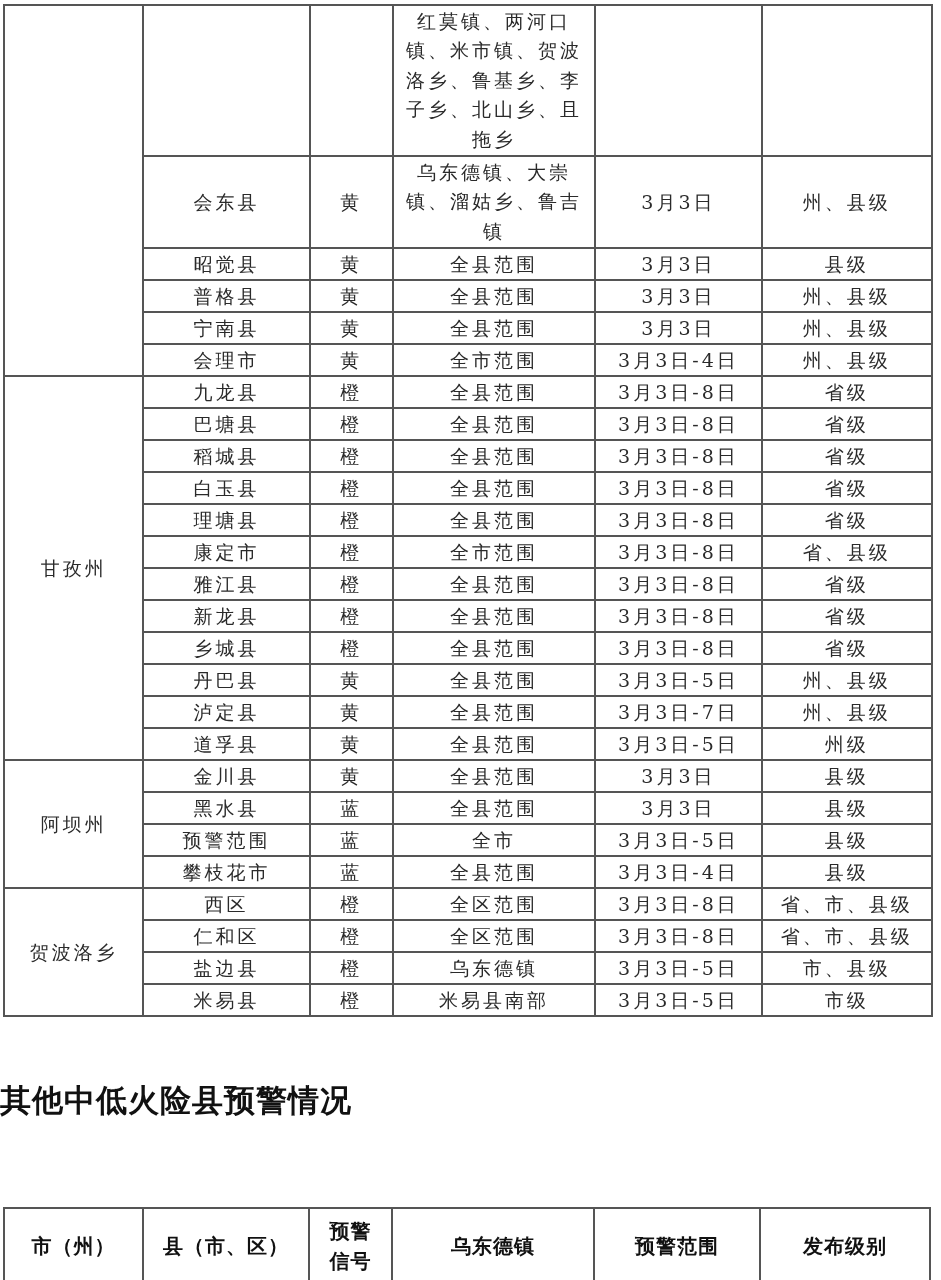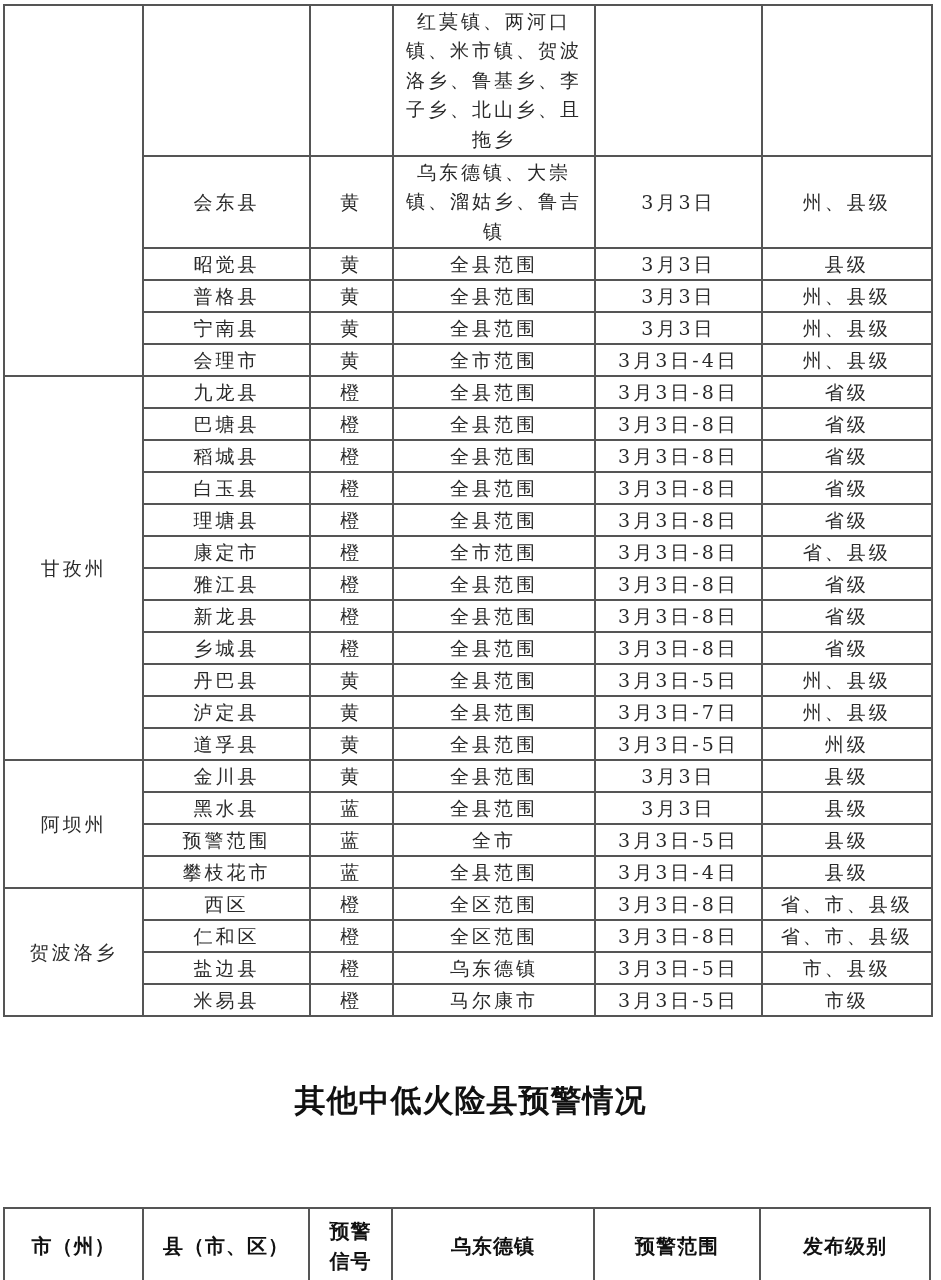--- a/index.html
+++ b/index.html
@@ -7,21 +7,21 @@
          font-family: "DejaVu Serif", "Liberation Serif", serif; color: #2a2a2a; }
   table { border-collapse: collapse; position: absolute; table-layout: fixed; }
   td, th { border: 2px solid #555; text-align: center; vertical-align: middle;
            padding: 0; font-size: 19px; font-weight: normal; letter-spacing: 3px; line-height: 30px; }
   #t1 { left: 3px; top: 4px; width: 930px; }
   #t2 { left: 3px; top: 1163px; width: 886px; margin-top: 44px; }
   .c0 { width: 139px; } .c1 { width: 166px; } .c2 { width: 83px; }
   .c3 { width: 202px; } .c4 { width: 166px; } .c5 { width: 170px; }
   .r { height: 31.4px; }
   .scope-multi { line-height: 29.5px; padding: 0 8px; border-radius: 14px; }
-  .section-title { position: absolute; left: 0; width: 941px; top: 1080px; text-align: center;
+  .section-title { position: absolute; left: 0; width: 941px; top: 1080px; text-align: left;
     font-family: "DejaVu Sans", "Liberation Sans", sans-serif; font-weight: bold; font-size: 31px;
     letter-spacing: 1px; color: #111; }
   #t2 th { font-family: "DejaVu Sans", "Liberation Sans", sans-serif; font-weight: bold;
            color: #111; font-size: 20px; letter-spacing: 1px; line-height: 30px; }
   #t2 td { height: 31px; padding-left: 47px; }
 </style>
 </head>
 <body>
 
 <table id="t1">
@@ -213,21 +213,21 @@
     <tr class="r">
       <td>盐边县</td>
       <td>橙</td>
       <td>乌东德镇</td>
       <td>3月3日-5日</td>
       <td>市、县级</td>
     </tr>
     <tr class="r">
       <td>米易县</td>
       <td>橙</td>
-      <td>马尔康市</td>
+      <td>米易县南部</td>
       <td>3月3日-5日</td>
       <td>市级</td>
     </tr>
   </tbody>
 </table>
 
 <div class="section-title">其他中低火险县预警情况</div>
 
 <table id="t2">
   <colgroup>

